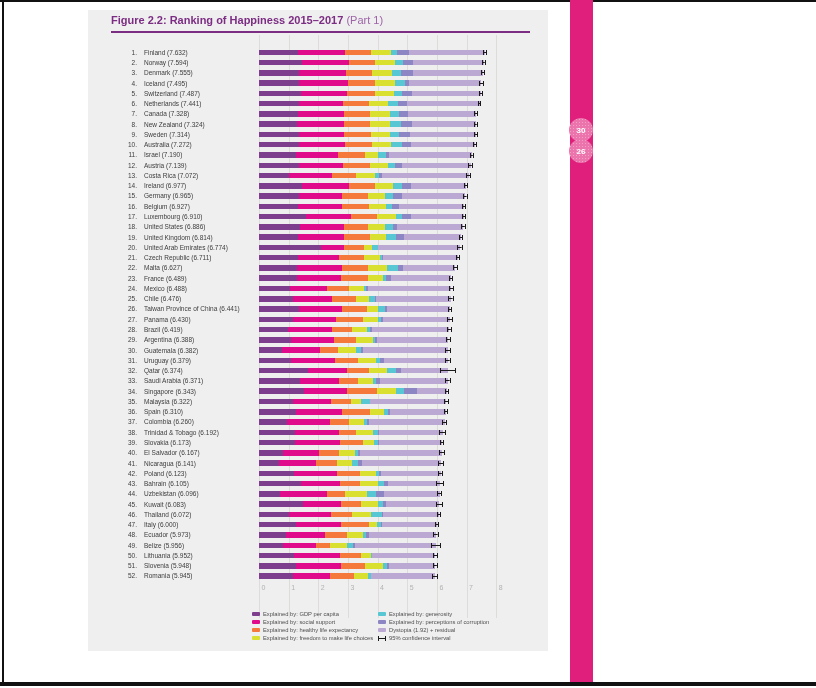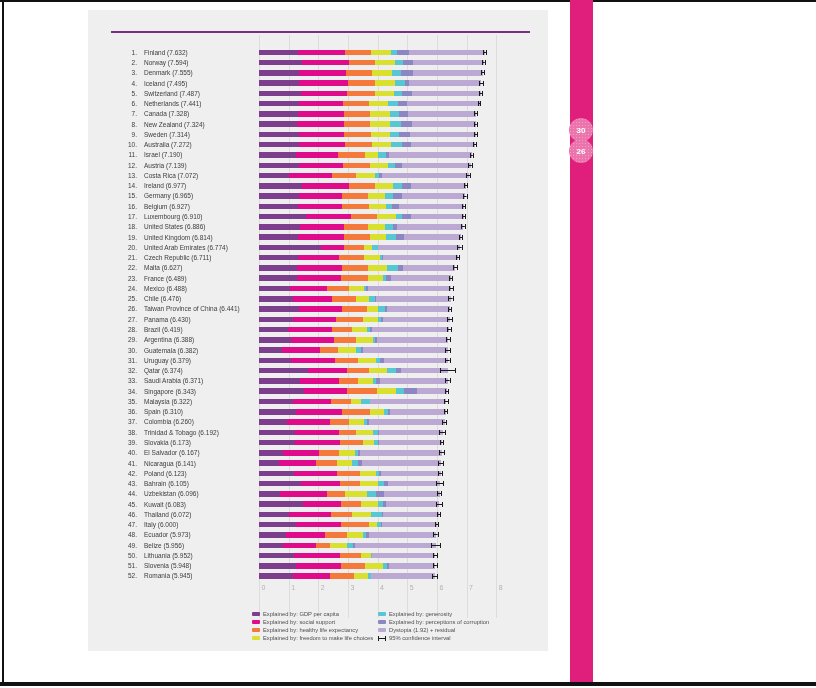--- a/index.html
+++ b/index.html
@@ -33,20 +33,24 @@
   .ci-icon{width:8px;height:5px;margin-right:3px;flex:none;}
 </style>
 </head>
 <body>
 
 <div class="screen">
   <div class="frame-top"></div>
   <div class="frame-left"></div>
 
   <div class="panel" id="panel" style="background: rgb(240, 239, 239);">
+    <div class="fig-title">
+      <span class="bold" id="titleBold" style="color: rgb(123, 44, 131);">Figure 2.2: Ranking of Happiness 2015–2017</span>
+      <span id="titlePart" style="color: rgb(156, 100, 168);">(Part 1)</span>
+    </div>
     <div class="title-rule" id="titleRule" style="background: rgb(123, 44, 131);"></div>
     <div id="plot">
         <div class="gridline" style="left: 171px; background: rgb(221, 220, 219);"></div>
         <div class="tick-label" style="left: 173.5px; color: rgb(178, 178, 178);">0</div>
         <div class="gridline" style="left: 200.65px; background: rgb(221, 220, 219);"></div>
         <div class="tick-label" style="left: 203.15px; color: rgb(178, 178, 178);">1</div>
         <div class="gridline" style="left: 230.3px; background: rgb(221, 220, 219);"></div>
         <div class="tick-label" style="left: 232.8px; color: rgb(178, 178, 178);">2</div>
         <div class="gridline" style="left: 259.95px; background: rgb(221, 220, 219);"></div>
         <div class="tick-label" style="left: 262.45px; color: rgb(178, 178, 178);">3</div>

